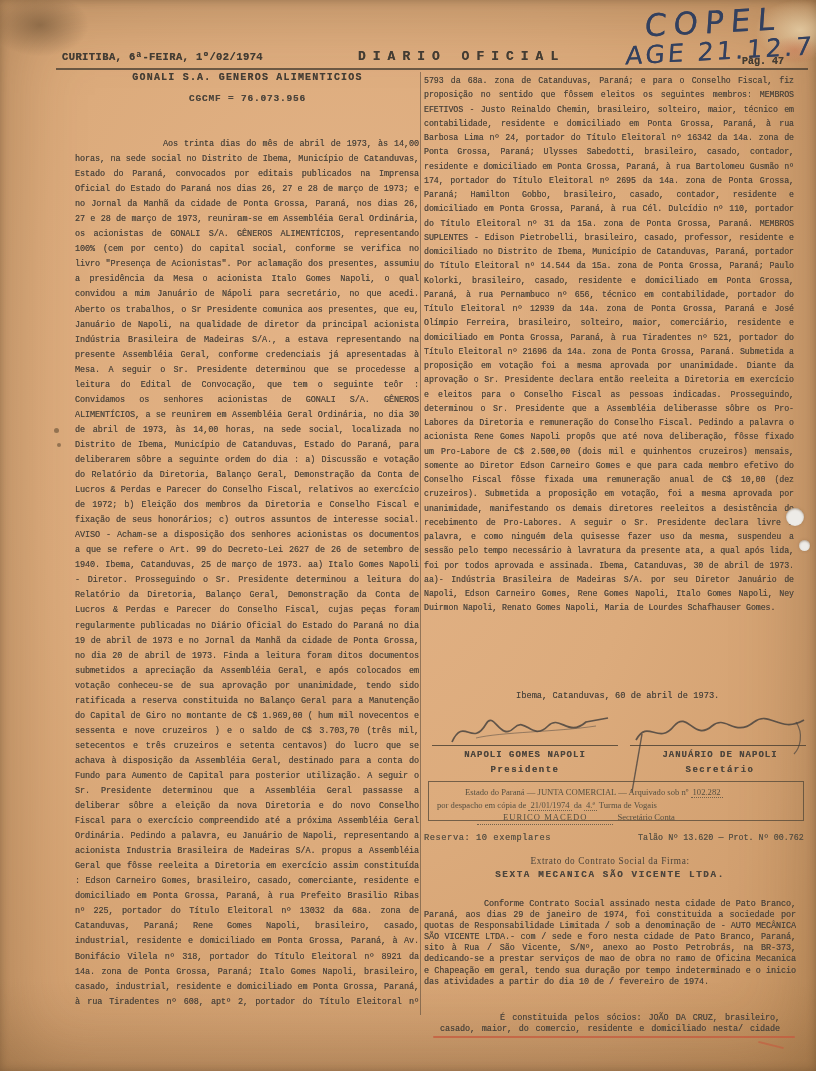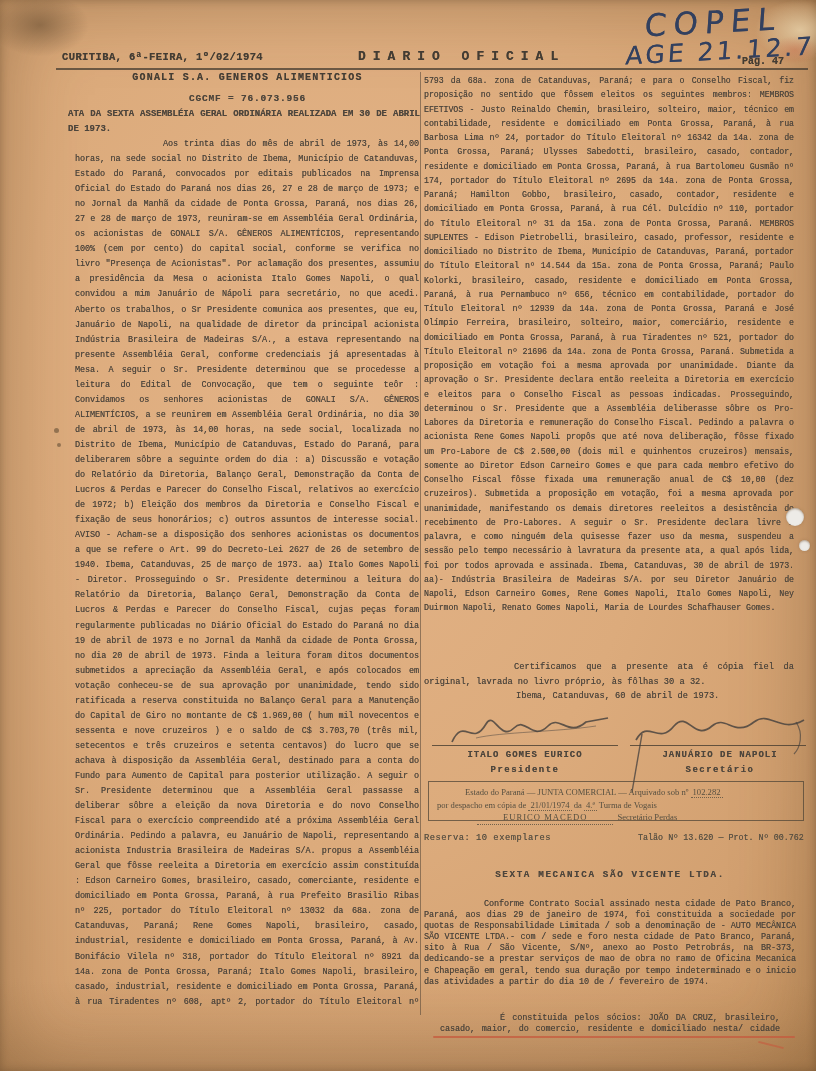--- a/index.html
+++ b/index.html
@@ -112,60 +112,57 @@
   <div class="handwriting age">AGE 21.12.73</div>
 
   <span class="hdr hdr-date">CURITIBA, 6ª-FEIRA, 1º/02/1974</span>
   <span class="hdr hdr-title">DIARIO OFICIAL</span>
   <span class="hdr hdr-page">Pág. 47</span>
   <div class="hrule"></div>
   <div class="vdivider"></div>
 
   <div class="abs tw ctr company-title">GONALI S.A. GENEROS ALIMENTICIOS</div>
   <div class="abs tw ctr company-cgcmf">CGCMF = 76.073.956</div>
-  <div class="abs tw jt ata-title">ATA DA SEXTA ASSEMBLÉIA GERAL ORDINÁRIA REALIZADA EM 30 DE ABRIL DE 1973.</div>
   <div class="abs tw jt body-left">
     <p>Aos trinta dias do mês de abril de 1973, às 14,00 horas, na sede social no Distrito de Ibema, Município de Catanduvas, Estado do Paraná, convocados por editais publicados na Imprensa Oficial do Estado do Paraná nos dias 26, 27 e 28 de março de 1973; e no Jornal da Manhã da cidade de Ponta Grossa, Paraná, nos dias 26, 27 e 28 de março de 1973, reuniram-se em Assembléia Geral Ordinária, os acionistas de GONALI S/A. GÊNEROS ALIMENTÍCIOS, representando 100% (cem por cento) do capital social, conforme se verifica no livro "Presença de Acionistas". Por aclamação dos presentes, assumiu a presidência da Mesa o acionista Italo Gomes Napoli, o qual convidou a mim Januário de Nápoli para secretário, no que acedi. Aberto os trabalhos, o Sr Presidente comunica aos presentes, que eu, Januário de Napoli, na qualidade de diretor da principal acionista Indústria Brasileira de Madeiras S/A., a estava representando na presente Assembléia Geral, conforme credenciais já apresentadas à Mesa. A seguir o Sr. Presidente determinou que se procedesse a leitura do Edital de Convocação, que tem o seguinte teôr : Convidamos os senhores acionistas de GONALI S/A. GÊNEROS ALIMENTÍCIOS, a se reunirem em Assembléia Geral Ordinária, no dia 30 de abril de 1973, às 14,00 horas, na sede social, localizada no Distrito de Ibema, Município de Catanduvas, Estado do Paraná, para deliberarem sôbre a seguinte ordem do dia : a) Discussão e votação do Relatório da Diretoria, Balanço Geral, Demonstração da Conta de Lucros &amp; Perdas e Parecer do Conselho Fiscal, relativos ao exercício de 1972; b) Eleição dos membros da Diretoria e Conselho Fiscal e fixação de seus honorários; c) outros assuntos de interesse social. AVISO - Acham-se a disposição dos senhores acionistas os documentos a que se refere o Art. 99 do Decreto-Lei 2627 de 26 de setembro de 1940. Ibema, Catanduvas, 25 de março de 1973. aa) Italo Gomes Napoli - Diretor. Prosseguindo o Sr. Presidente determinou a leitura do Relatório da Diretoria, Balanço Geral, Demonstração da Conta de Lucros &amp; Perdas e Parecer do Conselho Fiscal, cujas peças foram regularmente publicadas no Diário Oficial do Estado do Paraná no dia 19 de abril de 1973 e no Jornal da Manhã da cidade de Ponta Grossa, no dia 20 de abril de 1973. Finda a leitura foram ditos documentos submetidos a apreciação da Assembléia Geral, e após colocados em votação conheceu-se de sua aprovação por unanimidade, tendo sido ratificada a reserva constituida no Balanço Geral para a Manutenção do Capital de Giro no montante de C$ 1.969,00 ( hum mil novecentos e sessenta e nove cruzeiros ) e o saldo de C$ 3.703,70 (três mil, setecentos e três cruzeiros e setenta centavos) do lucro que se achava à disposição da Assembléia Geral, destinado para a conta do Fundo para Aumento de Capital para posterior utilização. A seguir o Sr. Presidente determinou que a Assembléia Geral passasse a deliberar sôbre a eleição da nova Diretoria e do novo Conselho Fiscal para o exercício compreendido até a próxima Assembléia Geral Ordinária. Pedindo a palavra, eu Januário de Napoli, representando a acionista Industria Brasileira de Madeiras S/A. propus a Assembléia Geral que fôsse reeleita a Diretoria em exercício assim constituída : Edson Carneiro Gomes, brasileiro, casado, comerciante, residente e domiciliado em Ponta Grossa, Paraná, à rua Prefeito Brasilio Ribas nº 225, portador do Título Eleitoral nº 13032 da 68a. zona de Catanduvas, Paraná; Rene Gomes Napoli, brasileiro, casado, industrial, residente e domiciliado em Ponta Grossa, Paraná, à Av. Bonifácio Vilela nº 318, portador do Título Eleitoral nº 8921 da 14a. zona de Ponta Grossa, Paraná; Italo Gomes Napoli, brasileiro, casado, industrial, residente e domiciliado em Ponta Grossa, Paraná, à rua Tiradentes nº 608, aptº 2, portador do Título Eleitoral nº 8692 da 14a. zona de Ponta Grossa, Paraná; Ney Duirmon Napoli, brasileiro, casado, industrial, residente e domiciliado em Ponta Grossa, Paraná, à rua Tiradentes nº 608, aptº 01, portador do Título Eleitoral nº 19291 da 68a. zona de Catanduvas, Paraná; Renato Gomes Napoli, brasileiro, casado, industrial, residente e domiciliado em Ponta Grossa, Paraná, à rua Tiradentes nº 608, aptº 5, portador do Título Eleitoral nº</p>
   </div>
 
   <div class="abs tw jt body-right">5793 da 68a. zona de Catanduvas, Paraná; e para o Conselho Fiscal, fiz proposição no sentido que fôssem eleitos os seguintes membros: MEMBROS EFETIVOS - Justo Reinaldo Chemin, brasileiro, solteiro, maior, técnico em contabilidade, residente e domiciliado em Ponta Grossa, Paraná, à rua Barbosa Lima nº 24, portador do Título Eleitoral nº 16342 da 14a. zona de Ponta Grossa, Paraná; Ulysses Sabedotti, brasileiro, casado, contador, residente e domiciliado em Ponta Grossa, Paraná, à rua Bartolomeu Gusmão nº 174, portador do Título Eleitoral nº 2695 da 14a. zona de Ponta Grossa, Paraná; Hamilton Gobbo, brasileiro, casado, contador, residente e domiciliado em Ponta Grossa, Paraná, à rua Cél. Dulcídio nº 110, portador do Título Eleitoral nº 31 da 15a. zona de Ponta Grossa, Paraná. MEMBROS SUPLENTES - Edison Pietrobelli, brasileiro, casado, professor, residente e domiciliado no Distrito de Ibema, Município de Catanduvas, Paraná, portador do Título Eleitoral nº 14.544 da 15a. zona de Ponta Grossa, Paraná; Paulo Kolorki, brasileiro, casado, residente e domiciliado em Ponta Grossa, Paraná, à rua Pernambuco nº 656, técnico em contabilidade, portador do Título Eleitoral nº 12939 da 14a. zona de Ponta Grossa, Paraná e José Olímpio Ferreira, brasileiro, solteiro, maior, comerciário, residente e domiciliado em Ponta Grossa, Paraná, à rua Tiradentes nº 521, portador do Título Eleitoral nº 21696 da 14a. zona de Ponta Grossa, Paraná. Submetida a proposição em votação foi a mesma aprovada por unanimidade. Diante da aprovação o Sr. Presidente declara então reeleita a Diretoria em exercício e eleitos para o Conselho Fiscal as pessoas indicadas. Prosseguindo, determinou o Sr. Presidente que a Assembléia deliberasse sôbre os Pro-Labores da Diretoria e remuneração do Conselho Fiscal. Pedindo a palavra o acionista Rene Gomes Napoli propôs que até nova deliberação, fôsse fixado um Pro-Labore de C$ 2.500,00 (dois mil e quinhentos cruzeiros) mensais, somente ao Diretor Edson Carneiro Gomes e que para cada membro efetivo do Conselho Fiscal fôsse fixada uma remuneração anual de C$ 10,00 (dez cruzeiros). Submetida a proposição em votação, foi a mesma aprovada por unanimidade, manifestando os demais diretores reeleitos a desistência do recebimento de Pro-Labores. A seguir o Sr. Presidente declara livre a palavra, e como ninguém dela quisesse fazer uso da mesma, suspendeu a sessão pelo tempo necessário à lavratura da presente ata, a qual após lida, foi por todos aprovada e assinada. Ibema, Catanduvas, 30 de abril de 1973. aa)- Indústria Brasileira de Madeiras S/A. por seu Diretor Januário de Napoli, Edson Carneiro Gomes, Rene Gomes Napoli, Italo Gomes Napoli, Ney Duirmon Napoli, Renato Gomes Napoli, Maria de Lourdes Schafhauser Gomes.</div>
 
-  <div class="abs tw jt cert">
-    <p>Certificamos que a presente ata é cópia fiel da original, lavrada no livro próprio, às fôlhas 30 a 32.</p>
-  </div>
   <div class="abs tw cert-date">Ibema, Catanduvas, 60 de abril de 1973.</div>
 
   <svg class="sig-ink" style="left:446px;top:708px" width="170" height="42" viewBox="0 0 170 42">
     <path d="M6 34 C 18 8, 26 40, 40 16 C 48 2, 54 34, 68 20 C 80 8, 86 34, 102 18 C 114 6, 122 30, 140 14 L 162 10" fill="none" stroke="#4a4440" stroke-width="1.7" opacity=".85"></path>
     <path d="M30 30 C 55 24, 110 24, 150 18" fill="none" stroke="#4a4440" stroke-width="1" opacity=".5"></path>
   </svg>
   <svg class="sig-ink" style="left:628px;top:700px" width="184" height="96" viewBox="0 0 184 96">
     <path d="M8 40 C 20 18, 30 46, 46 26 C 60 10, 66 42, 84 26 C 98 14, 106 38, 126 22 C 142 10, 152 34, 176 20" fill="none" stroke="#4a4440" stroke-width="1.7" opacity=".85"></path>
     <path d="M14 34 L 4 92" fill="none" stroke="#4a4440" stroke-width="1.4" opacity=".8"></path>
     <path d="M168 22 C 176 34, 172 48, 166 54" fill="none" stroke="#4a4440" stroke-width="1.2" opacity=".7"></path>
   </svg>
   <div class="sig-rule l"></div>
   <div class="sig-rule r"></div>
-  <div class="sig-name l tw">ITALO GOMES EURICO</div>
+  <div class="sig-name l tw">NAPOLI GOMES NAPOLI</div>
   <div class="sig-name r tw">JANUÁRIO DE NAPOLI</div>
   <div class="sig-role l tw">Presidente</div>
   <div class="sig-role r tw">Secretário</div>
 
   <div class="stamp-box">
     <div class="row1"><span>Estado do Paraná — JUNTA COMERCIAL — Arquivado sob nº </span><span class="fill">102.282</span></div>
     <div class="row2"><span>por despacho em cópia de </span><span class="fill">21/01/1974</span><span> da </span><span class="fill">4.ª</span><span> Turma de Vogais</span></div>
     <div class="row3">
         <span class="sg-name">EURICO MACEDO</span>
-        <span>Secretário Perdas</span>
+        <span>Secretário Conta</span>
       </div>
   </div>
 
   <div class="abs tw reserve">Reserva: 10 exemplares</div>
   <div class="abs tw talao">Talão Nº 13.620 — Prot. Nº 00.762</div>
 
+  <div class="abs ctr ext-t1">Extrato do Contrato Social da Firma:</div>
   <div class="abs tw ctr ext-t2">SEXTA MECANICA SÃO VICENTE LTDA.</div>
   <div class="abs tw jt ext-p ext-p1">
     <p>Conforme Contrato Social assinado nesta cidade de Pato Branco, Paraná, aos dias 29 de janeiro de 1974, foi constituida a sociedade por quotas de Responsabilidade Limitada / sob a denominação de - AUTO MECÂNICA SÃO VICENTE LTDA.- com / sede e foro nesta cidade de Pato Branco, Paraná, sito à Rua / São Vicente, S/Nº, anexo ao Posto Petrobrás, na BR-373, dedicando-se a prestar serviços de mao de obra no ramo de Oficina Mecanica e Chapeação em geral, tendo sua duração por tempo indeterminado e o inicio das atividades a partir do dia 10 de / fevereiro de 1974.</p>
   </div>
   <div class="abs tw jt ext-p ext-p2">
     <p>É constituida pelos sócios: JOÃO DA CRUZ, brasileiro, casado, maior, do comercio, residente e domiciliado nesta/ cidade de Pato Branco, Paraná, sito à Rua Tocantins, s/nº; /</p>
   </div>
 
   <div class="red-line"></div>
   <div class="red-tick"></div>

